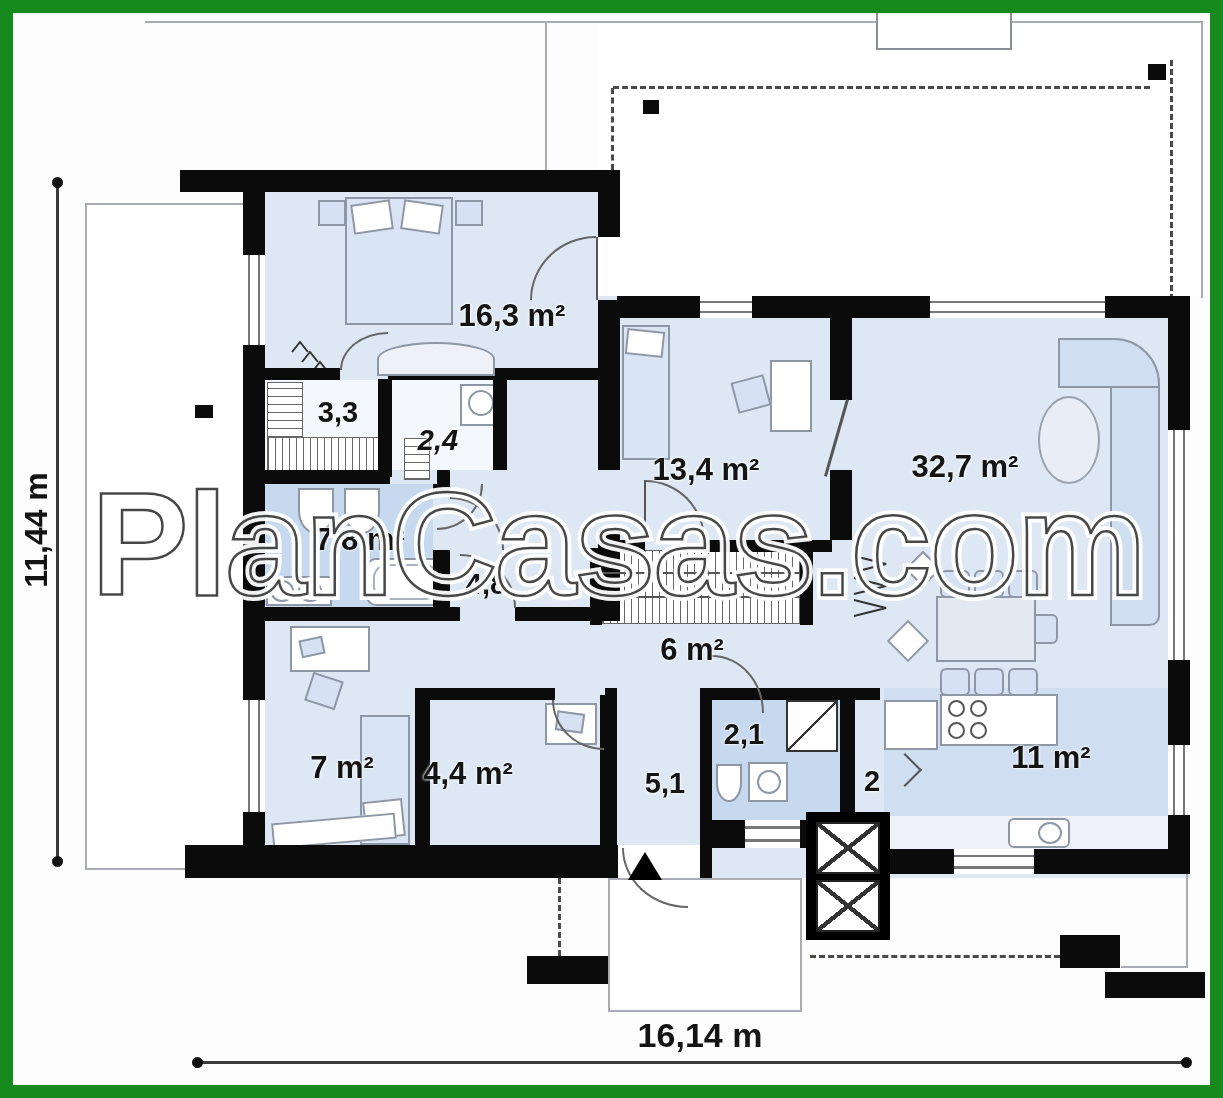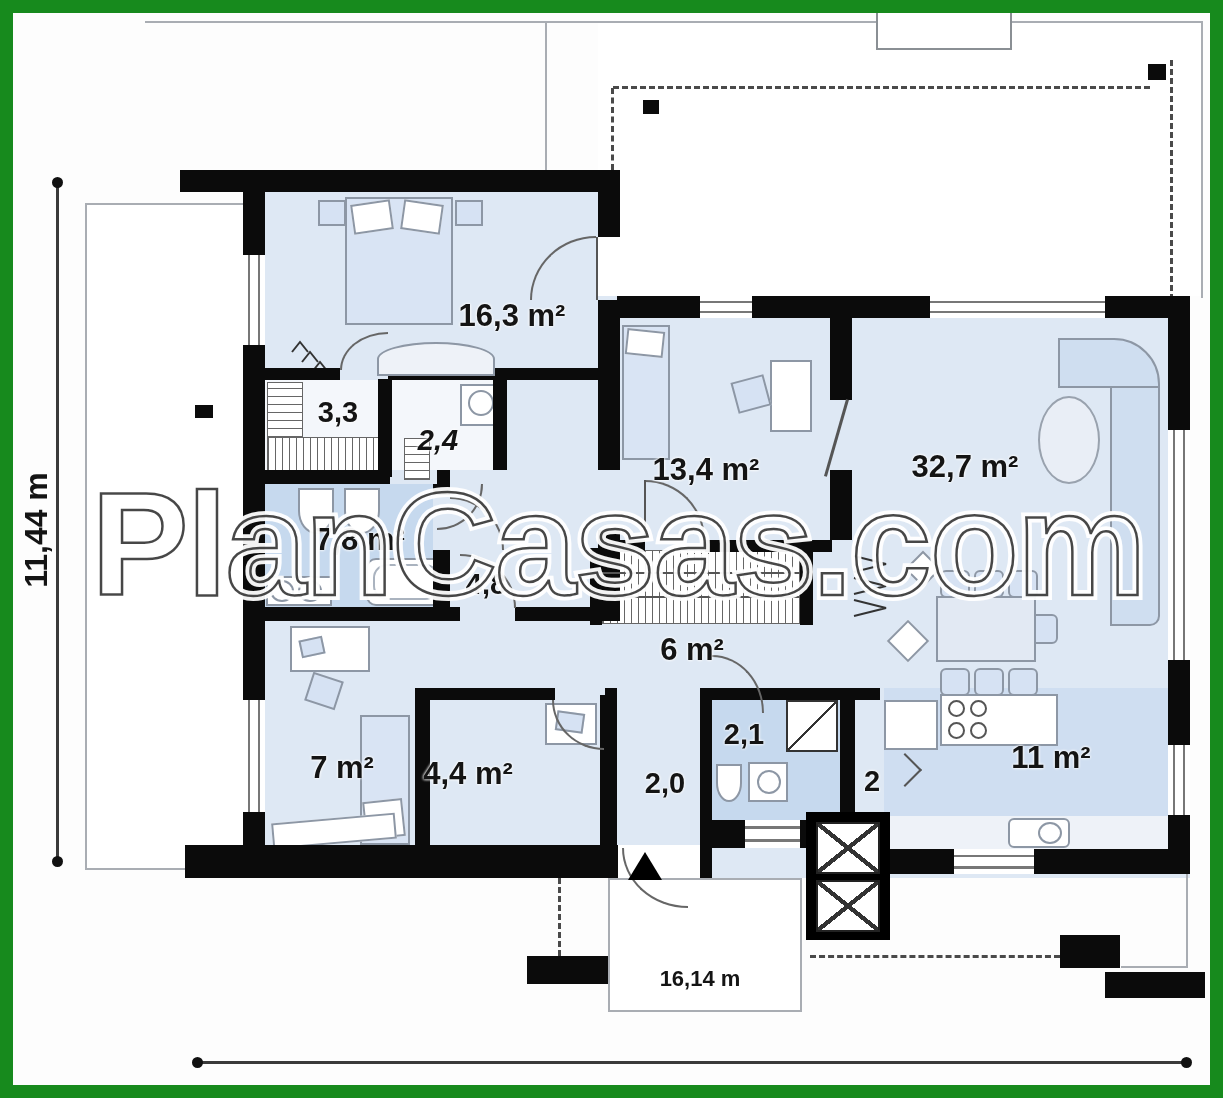--- a/index.html
+++ b/index.html
@@ -251,33 +251,33 @@
   <div class="lbl s31" style="left:512px;top:316px;">16,3 m²</div>
   <div class="lbl s29" style="left:338px;top:412px;">3,3</div>
   <div class="lbl s29" style="left:438px;top:440px;font-style:italic;">2,4</div>
   <div class="lbl s31" style="left:360px;top:540px;">7,8 m²</div>
   <div class="lbl s29" style="left:486px;top:584px;">4,8</div>
   <div class="lbl s31" style="left:706px;top:470px;">13,4 m²</div>
   <div class="lbl s31" style="left:965px;top:467px;">32,7 m²</div>
   <div class="lbl s31" style="left:692px;top:650px;">6 m²</div>
   <div class="lbl s31" style="left:342px;top:768px;">7 m²</div>
   <div class="lbl s31" style="left:468px;top:774px;">4,4 m²</div>
-  <div class="lbl s29" style="left:665px;top:783px;">2,0</div>
+  <div class="lbl s29" style="left:665px;top:783px;">5,1</div>
   <div class="lbl s29" style="left:744px;top:734px;">2,1</div>
   <div class="lbl s29" style="left:872px;top:781px;">2</div>
   <div class="lbl s31" style="left:1051px;top:758px;">11 m²</div>
 
   <div class="dim" style="left:56px;top:182px;width:3px;height:680px;"></div>
   <div class="dot" style="left:52px;top:177px;"></div>
   <div class="dot" style="left:52px;top:856px;"></div>
   <div class="dimlbl" style="left:36px;top:530px;transform:translate(-50%,-50%) rotate(-90deg);">11,44 m</div>
   <div class="dim" style="left:197px;top:1061px;width:989px;height:3px;"></div>
   <div class="dot" style="left:192px;top:1057px;"></div>
   <div class="dot" style="left:1181px;top:1057px;"></div>
-  <div class="dimlbl" style="left:700px;top:979px;transform:translate(-50%,-50%);font-size:22px;">16,14 m</div>
+  <div class="dimlbl" style="left:700px;top:1035px;transform:translate(-50%,-50%);font-size:34px;">16,14 m</div>
 
   <div class="wm wm1">PlanCasas.com</div>
   <div class="wm wm2">PlanCasas.com</div>
 
   <div class="frame" style="left:0;top:0;width:1223px;height:13px;"></div>
   <div class="frame" style="left:0;top:1085px;width:1223px;height:13px;"></div>
   <div class="frame" style="left:0;top:0;width:13px;height:1098px;"></div>
   <div class="frame" style="left:1210px;top:0;width:13px;height:1098px;"></div>
 </div>
 

